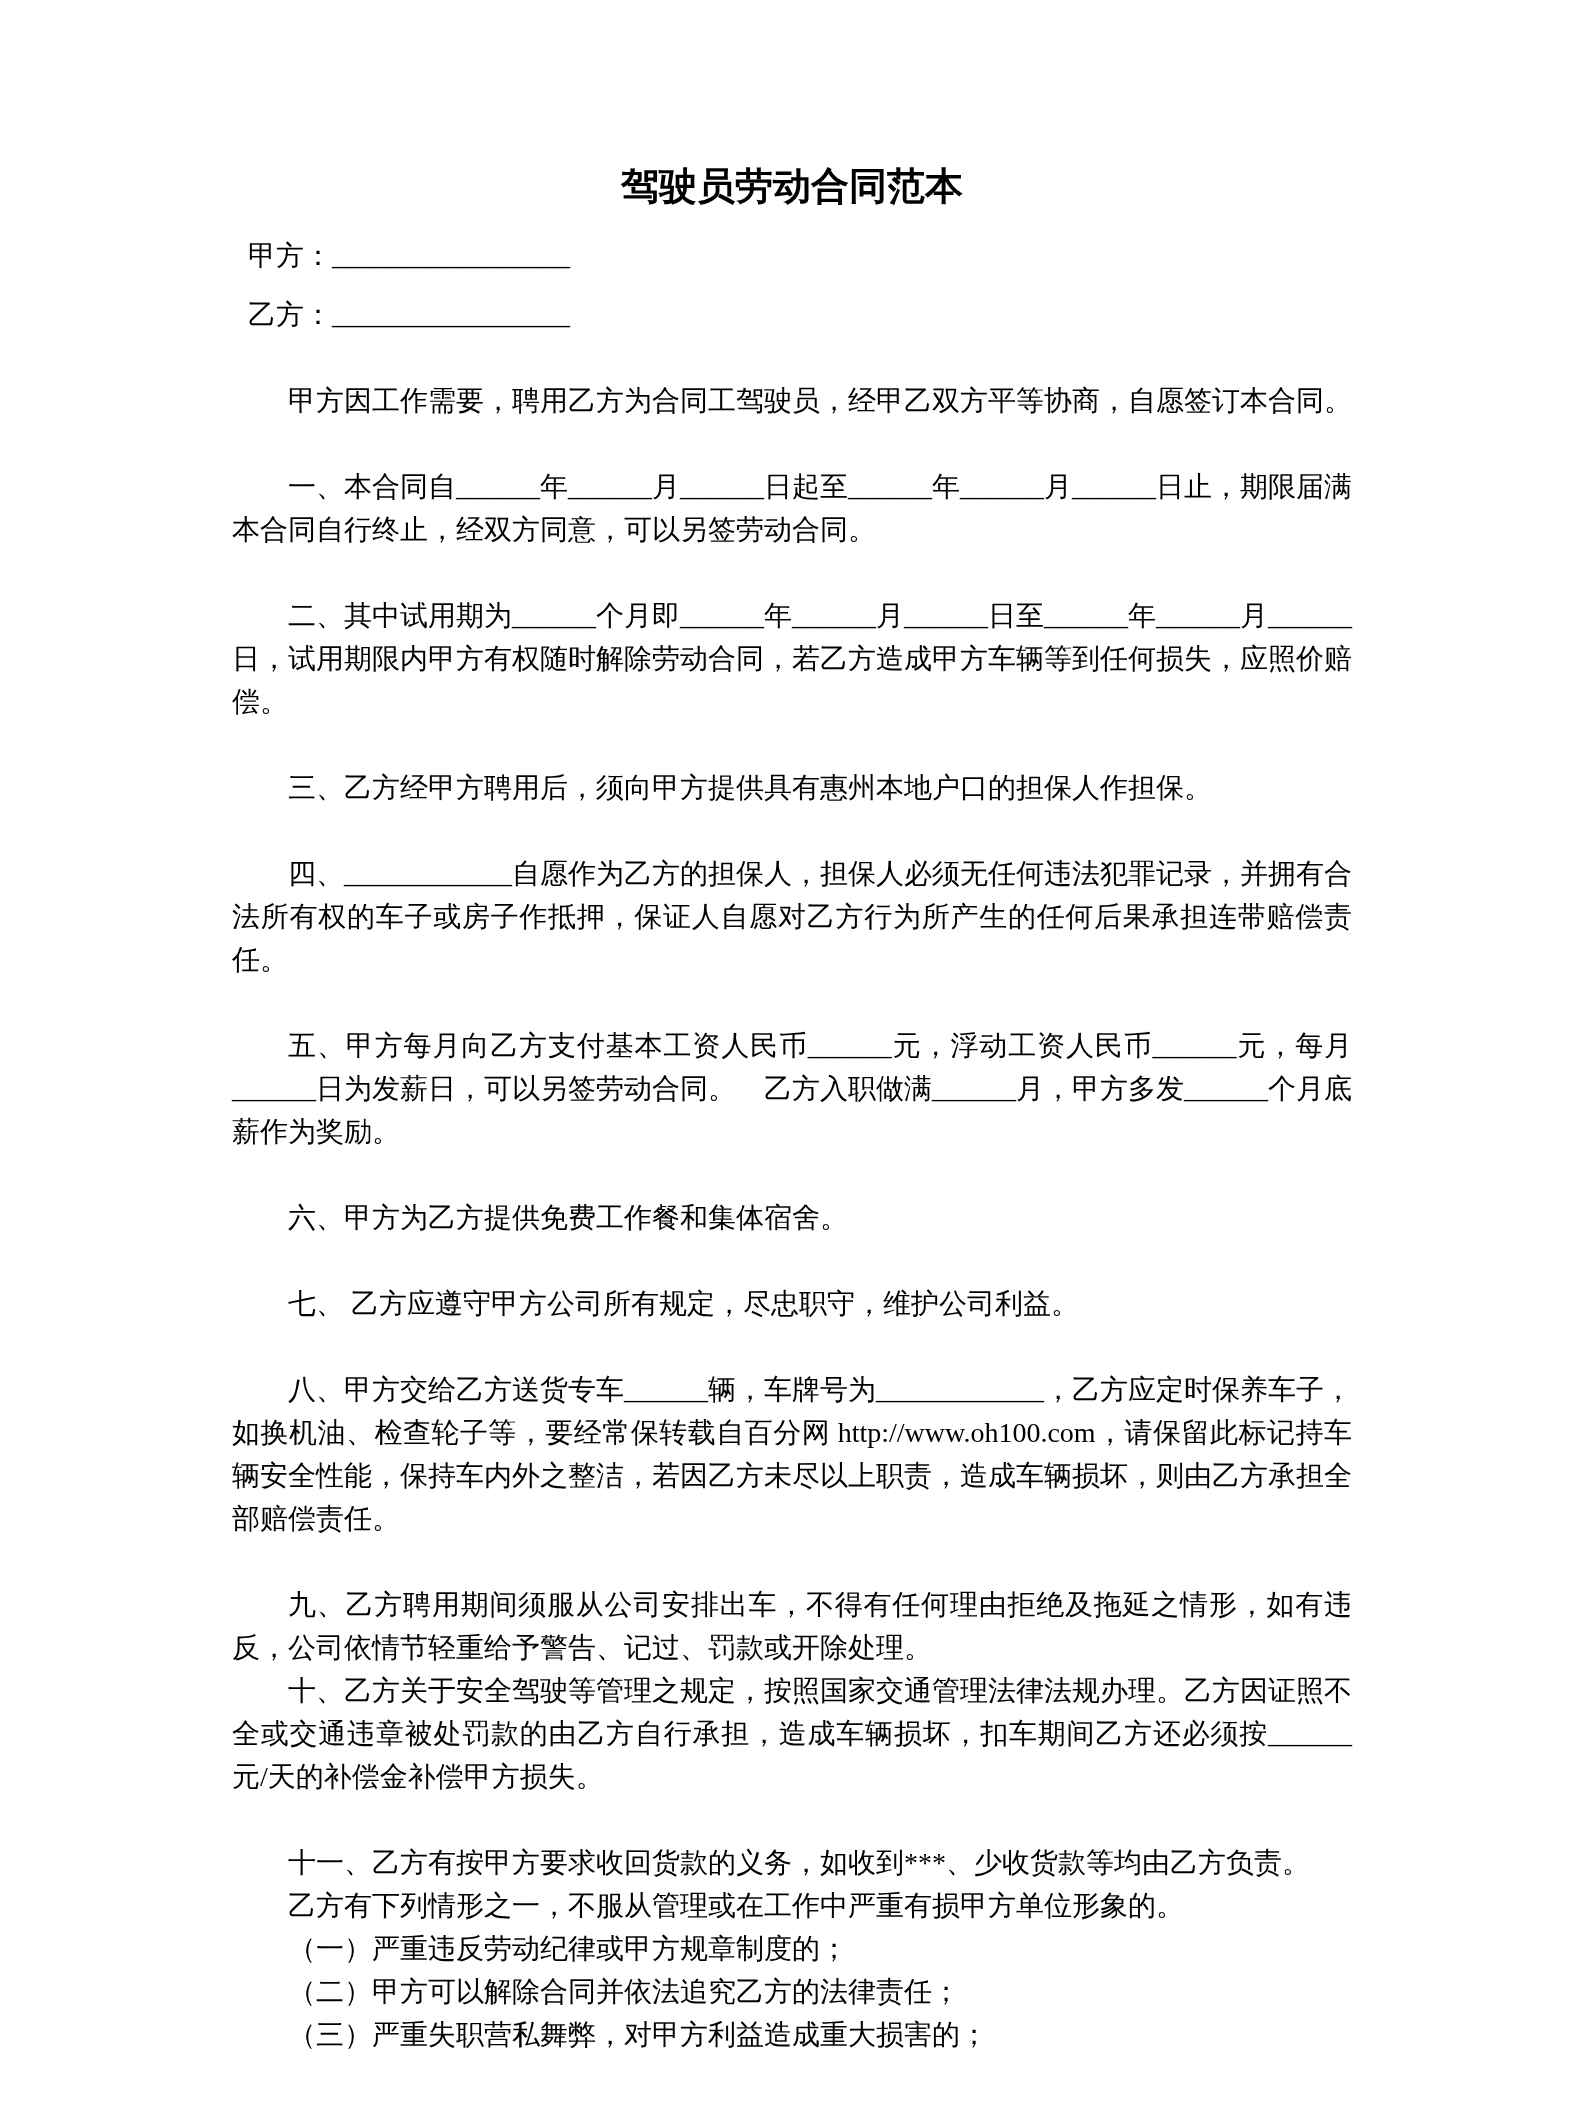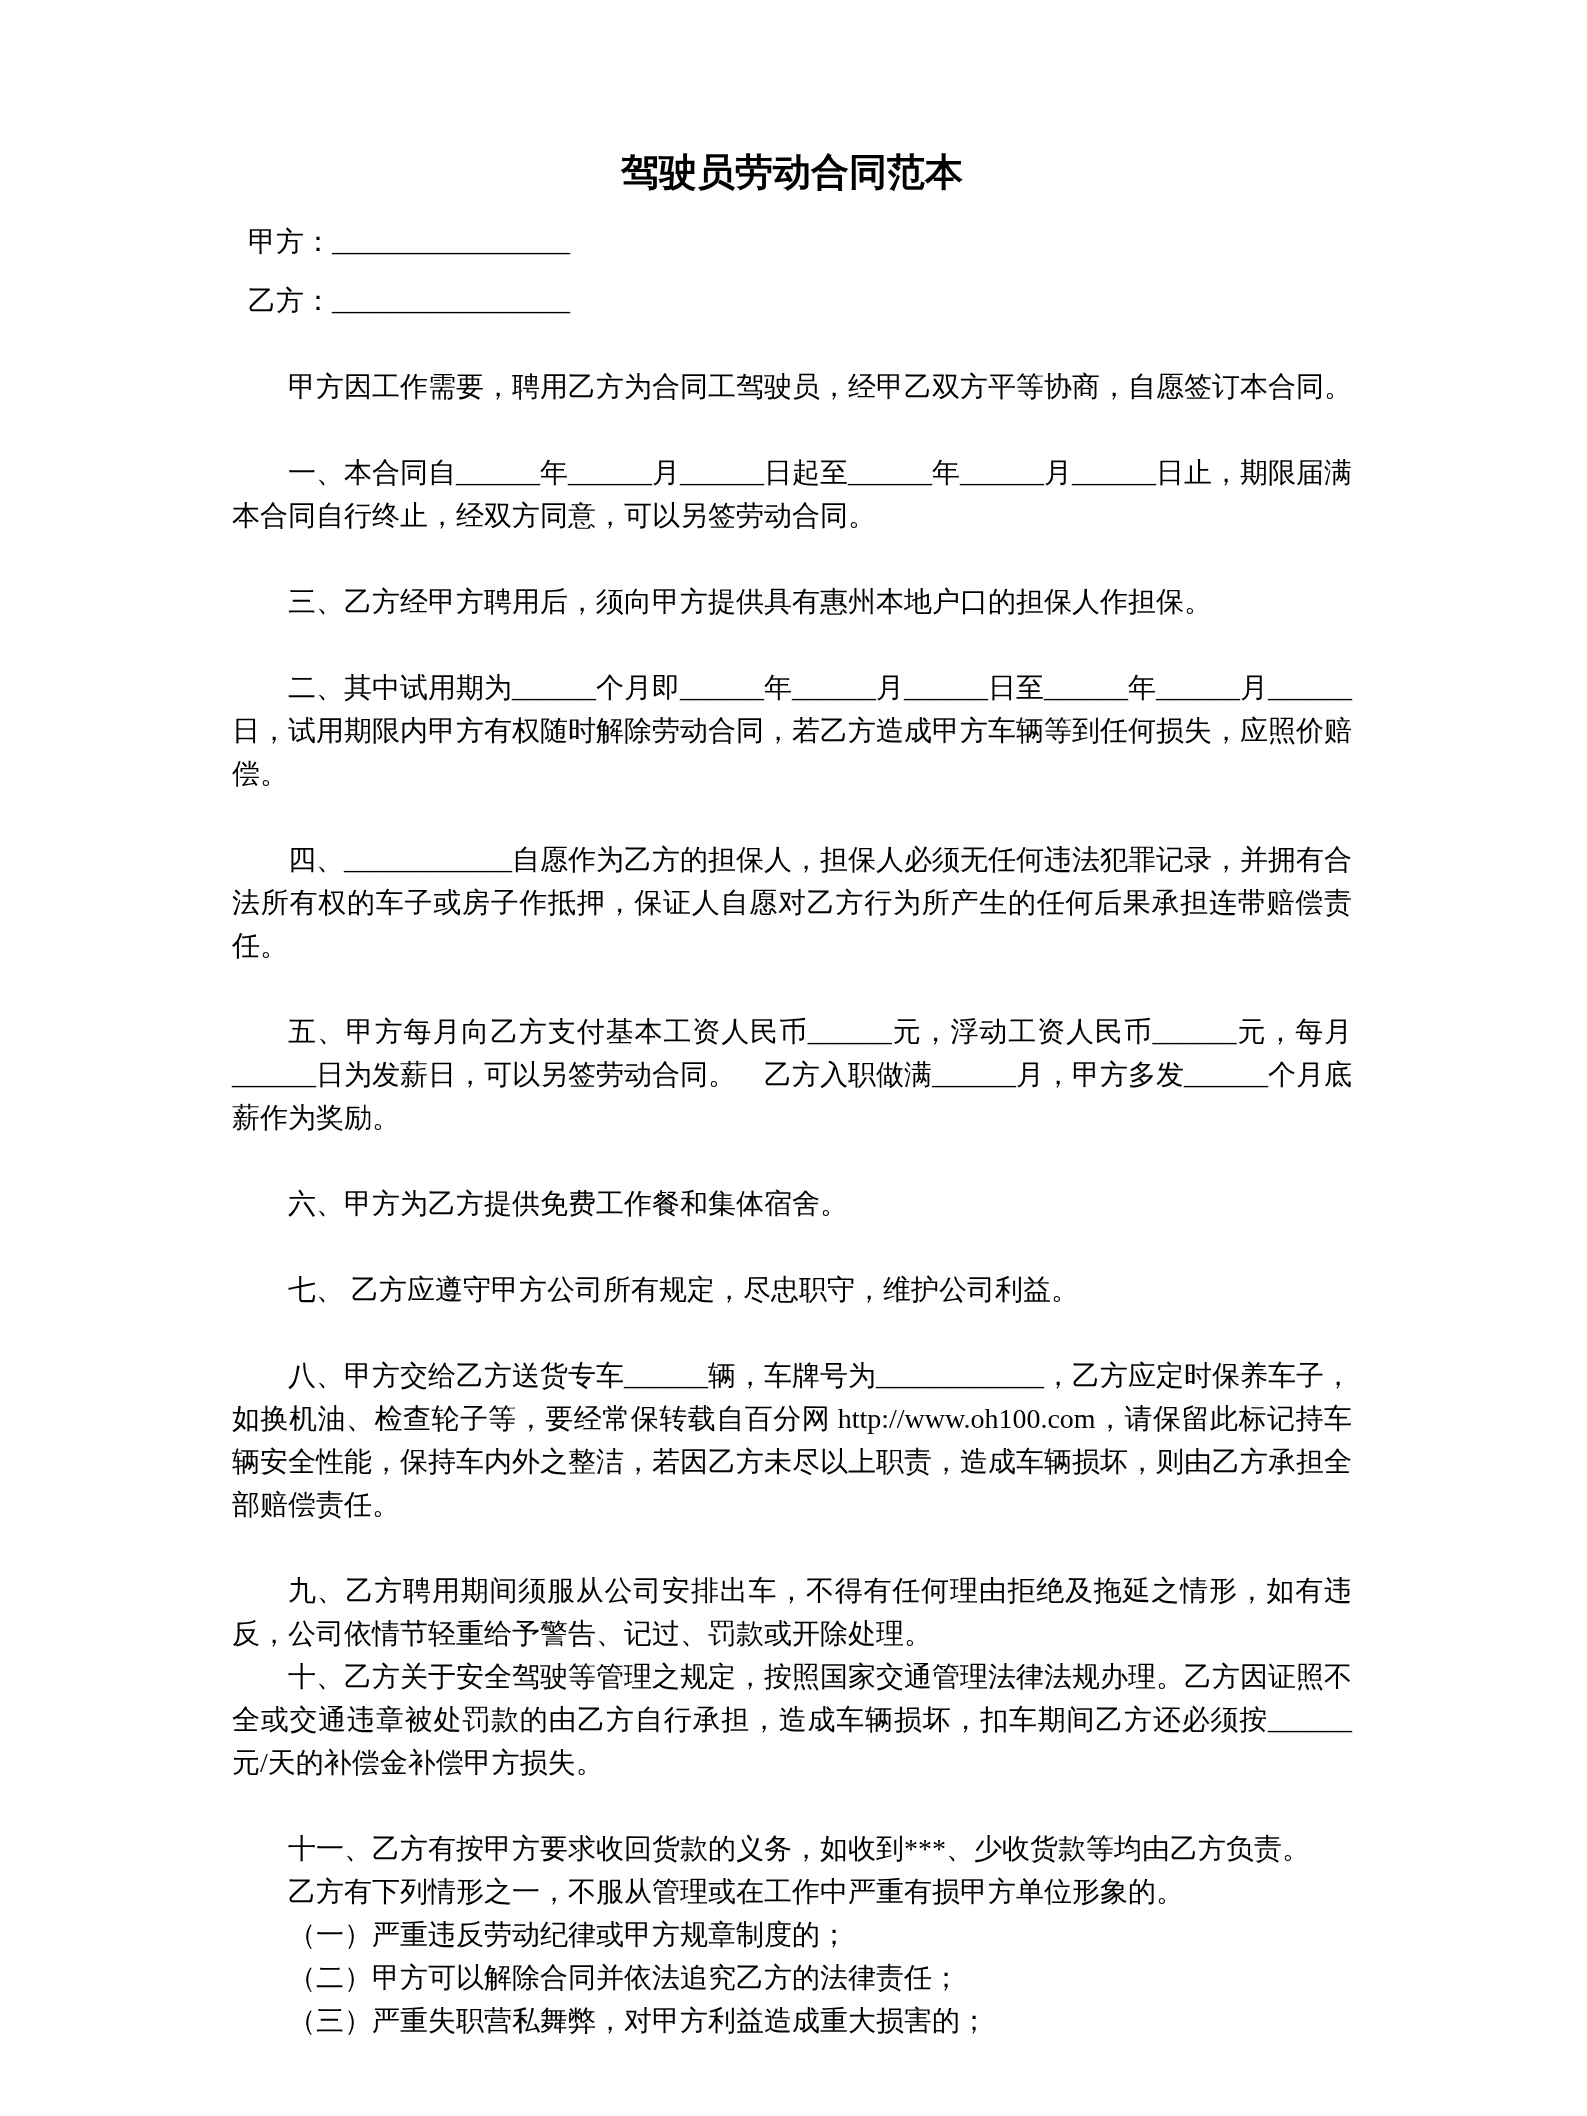--- a/index.html
+++ b/index.html
@@ -12,21 +12,21 @@
     width: 1587px;
     height: 2116px;
     background: #ffffff;
     color: #000000;
     font-family: "Liberation Serif", "DejaVu Serif", serif;
     overflow: hidden;
   }
   .content {
     position: absolute;
     left: 232px;
-    top: 146px;
+    top: 160px;
     width: 1120px;
     font-size: 28px;
     line-height: 43px;
   }
   .doc-title {
     font-size: 38px;
     font-weight: bold;
     line-height: 52px;
     text-align: center;
     margin: 0 0 22px 0;
@@ -51,22 +51,22 @@
   <div class="content">
 
     <h1 class="doc-title">驾驶员劳动合同范本</h1>
 
     <p class="party-line">甲方：_________________</p>
     <p class="party-line">乙方：_________________</p>
 
     <p class="para gap">甲方因工作需要，聘用乙方为合同工驾驶员，经甲乙双方平等协商，自愿签订本合同。</p>
 
     <p class="para gap">一、本合同自______年______月______日起至______年______月______日止，期限届满本合同自行终止，经双方同意，可以另签劳动合同。</p>
+    <p class="para gap">二、其中试用期为______个月即______年______月______日至______年______月______日，试用期限内甲方有权随时解除劳动合同，若乙方造成甲方车辆等到任何损失，应照价赔偿。</p>
     <p class="para gap">三、乙方经甲方聘用后，须向甲方提供具有惠州本地户口的担保人作担保。</p>
-    <p class="para gap">二、其中试用期为______个月即______年______月______日至______年______月______日，试用期限内甲方有权随时解除劳动合同，若乙方造成甲方车辆等到任何损失，应照价赔偿。</p>
     <p class="para gap">四、____________自愿作为乙方的担保人，担保人必须无任何违法犯罪记录，并拥有合法所有权的车子或房子作抵押，保证人自愿对乙方行为所产生的任何后果承担连带赔偿责任。</p>
     <p class="para gap">五、甲方每月向乙方支付基本工资人民币______元，浮动工资人民币______元，每月______日为发薪日，可以另签劳动合同。　乙方入职做满______月，甲方多发______个月底薪作为奖励。</p>
     <p class="para gap">六、甲方为乙方提供免费工作餐和集体宿舍。</p>
     <p class="para gap">七、 乙方应遵守甲方公司所有规定，尽忠职守，维护公司利益。</p>
     <p class="para gap">八、甲方交给乙方送货专车______辆，车牌号为____________，乙方应定时保养车子，如换机油、检查轮子等，要经常保转载自百分网 http://www.oh100.com，请保留此标记持车辆安全性能，保持车内外之整洁，若因乙方未尽以上职责，造成车辆损坏，则由乙方承担全部赔偿责任。</p>
     <p class="para gap">九、乙方聘用期间须服从公司安排出车，不得有任何理由拒绝及拖延之情形，如有违反，公司依情节轻重给予警告、记过、罚款或开除处理。</p>
     <p class="para">十、乙方关于安全驾驶等管理之规定，按照国家交通管理法律法规办理。乙方因证照不全或交通违章被处罚款的由乙方自行承担，造成车辆损坏，扣车期间乙方还必须按______元/天的补偿金补偿甲方损失。</p>
     <p class="para gap">十一、乙方有按甲方要求收回货款的义务，如收到***、少收货款等均由乙方负责。</p>
     <p class="para">乙方有下列情形之一，不服从管理或在工作中严重有损甲方单位形象的。</p>
     <p class="para">（一）严重违反劳动纪律或甲方规章制度的；</p>

